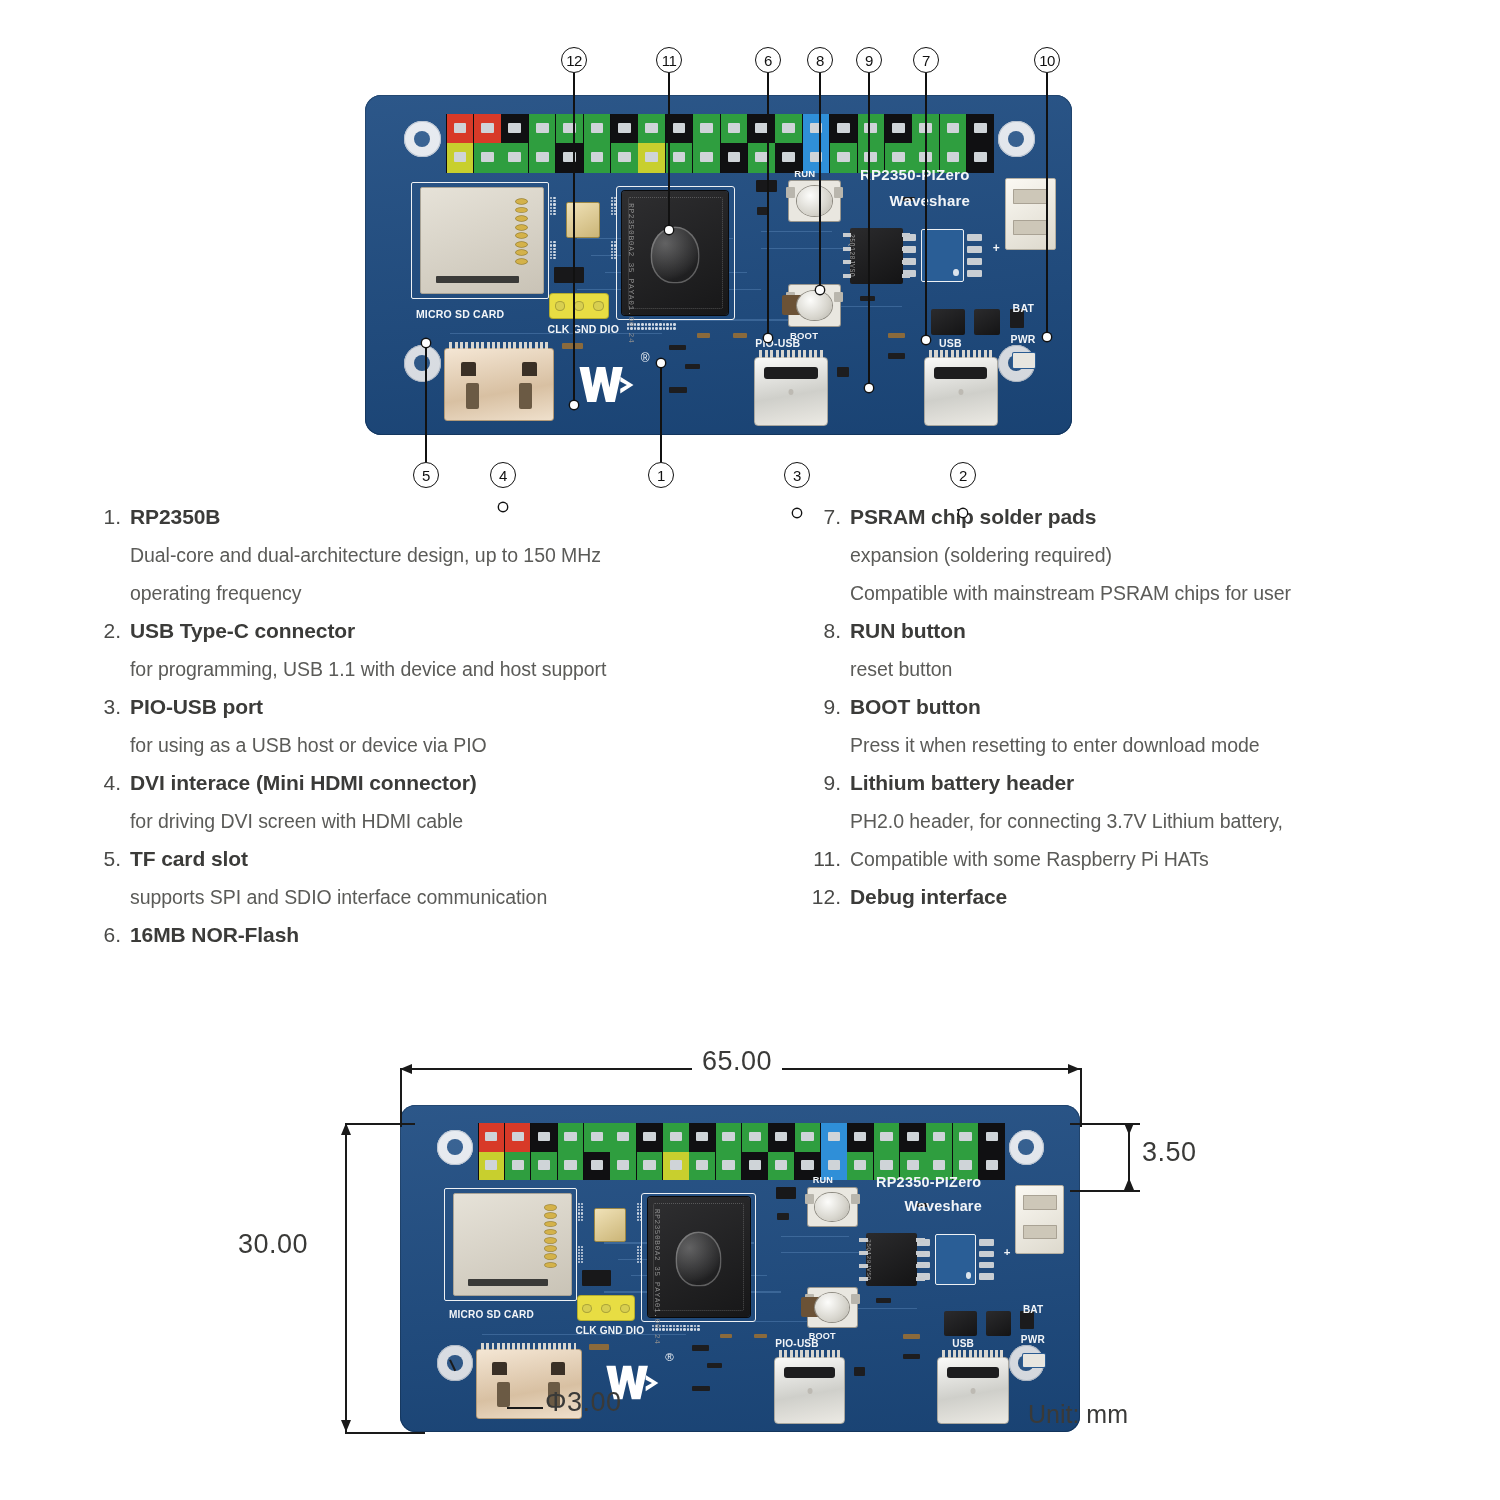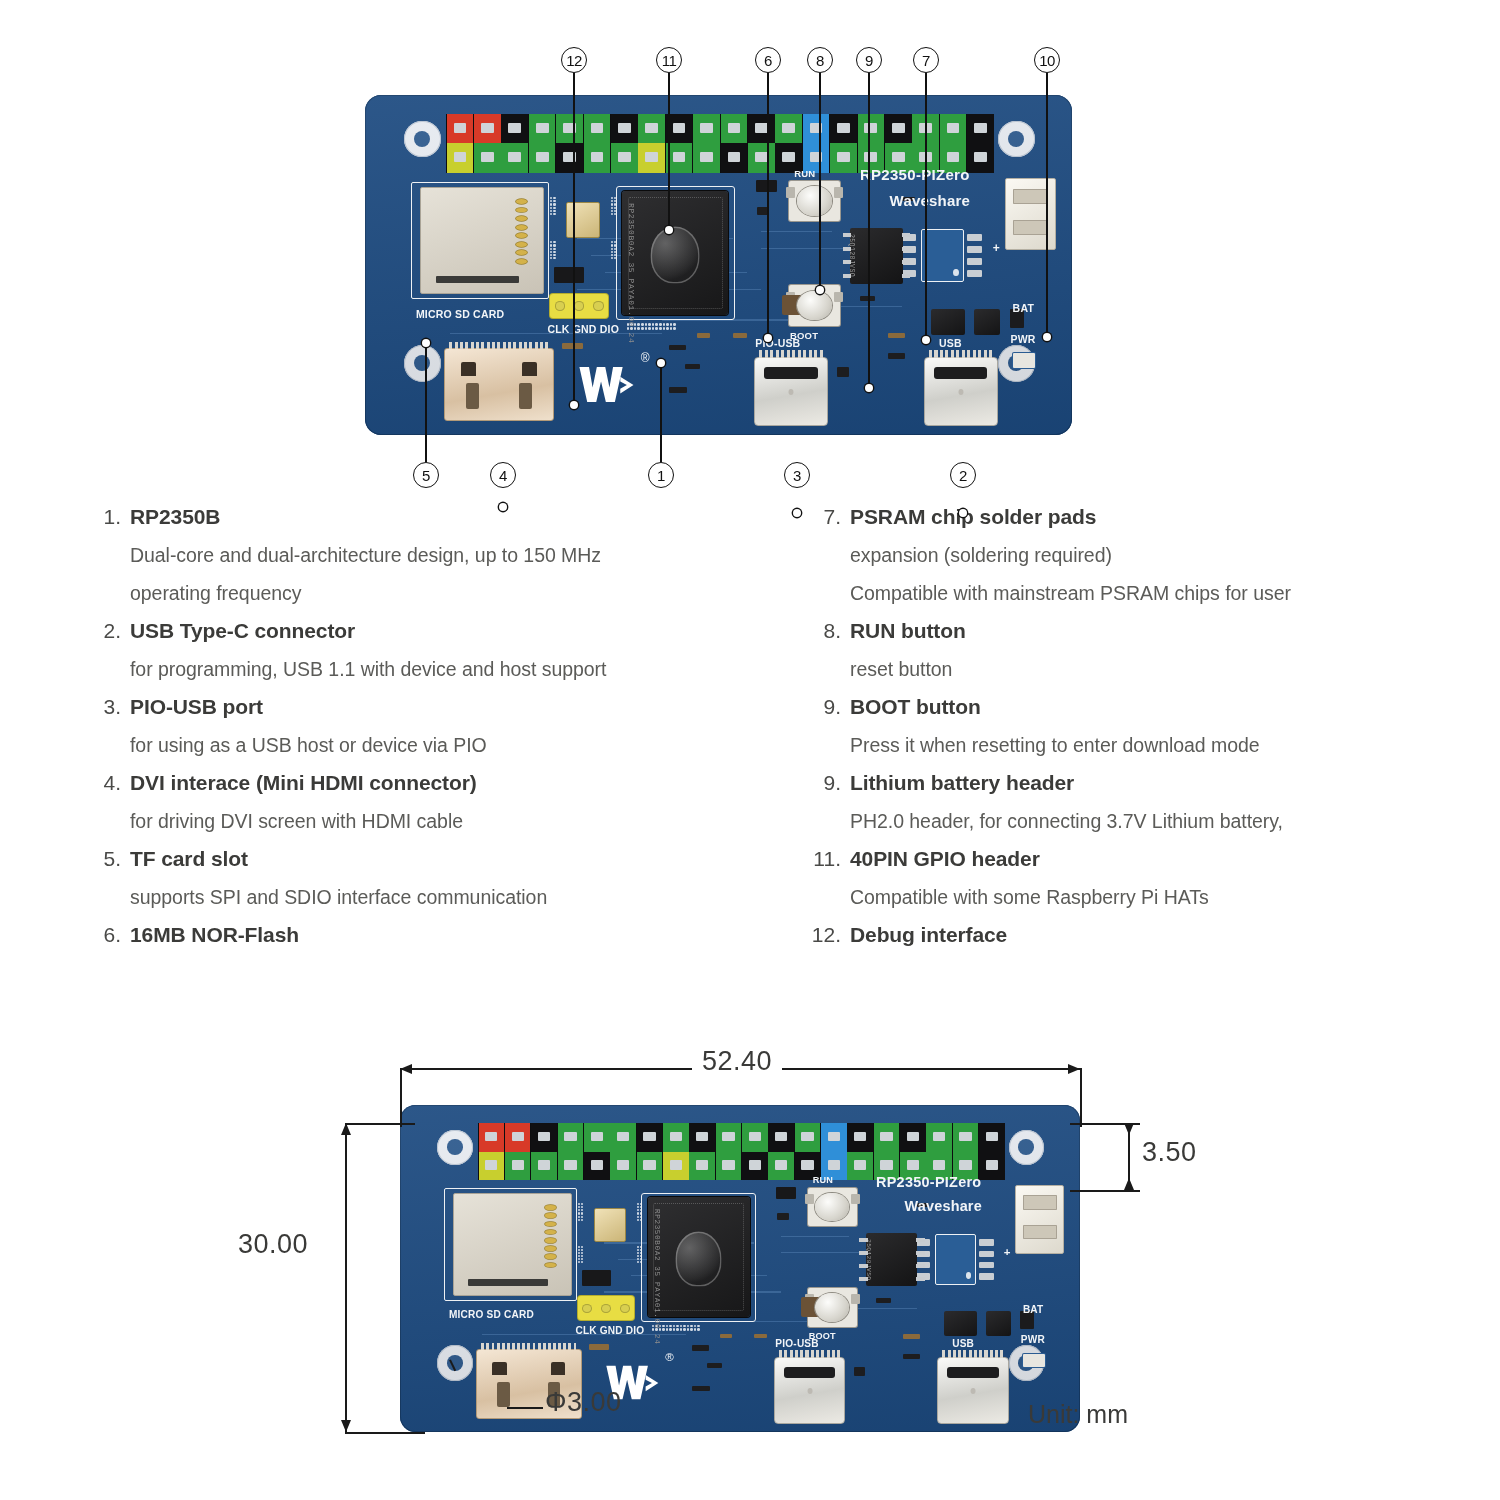--- a/index.html
+++ b/index.html
@@ -726,21 +726,20 @@
       <div class="item">
         <div class="num">9.</div>
         <div class="body">
           <div class="ttl">Lithium battery header</div>
           <div class="desc">PH2.0 header, for connecting 3.7V Lithium battery,</div>
         </div>
       </div>
       <div class="item">
         <div class="num">11.</div>
         <div class="body">
-          <div class="ttl">40PIN GPIO header</div>
           <div class="desc">Compatible with some Raspberry Pi HATs</div>
         </div>
       </div>
       <div class="item">
         <div class="num">12.</div>
         <div class="body">
           <div class="ttl">Debug interface</div>
         </div>
       </div>
     </div>
@@ -1094,21 +1093,21 @@
       <div class="smd" style="left: 66.8%; top: 80%; width: 1.6%; height: 3%; background: rgb(29, 29, 31);"></div>
       <div class="smd" style="left: 52%; top: 70%; width: 2%; height: 1.4%; background: rgb(138, 106, 60);"></div>
       <div class="smd" style="left: 55.4%; top: 33%; width: 1.8%; height: 2.2%; background: rgb(29, 29, 31);"></div>
       <div class="smd" style="left: 76%; top: 30%; width: 1.8%; height: 1.2%; background: rgb(29, 29, 31);"></div>
     </div>
     <div class="dimline" style="left: 400px; top: 48px; width: 680px; height: 1.6px;"></div>
     <div class="arw l" style="left: 400px; top: 44px;"></div>
     <div class="arw r" style="left: 1068px; top: 44px;"></div>
     <div class="dimline" style="left: 400px; top: 48px; width: 1.6px; height: 59px;"></div>
     <div class="dimline" style="left: 1080px; top: 48px; width: 1.6px; height: 59px;"></div>
-    <div class="dimtxt" style="left: 692px; top: 26px; background: rgb(255, 255, 255); padding: 0px 10px;">52.40</div>
+    <div class="dimtxt" style="left: 692px; top: 26px; background: rgb(255, 255, 255); padding: 0px 10px;">65.00</div>
     <div class="dimline" style="left: 345px; top: 103px; width: 1.6px; height: 309px;"></div>
     <div class="arw u" style="left: 341px; top: 103px;"></div>
     <div class="arw d" style="left: 341px; top: 400px;"></div>
     <div class="dimline" style="left: 345px; top: 103px; width: 70px; height: 1.6px;"></div>
     <div class="dimline" style="left: 345px; top: 412px; width: 80px; height: 1.6px;"></div>
     <div class="dimtxt" style="left: 230px; top: 208.5px; margin-left: 8px;">30.00</div>
     <div class="dimline" style="left: 1128px; top: 103px; width: 1.6px; height: 67px;"></div>
     <div class="arw d" style="left: 1124px; top: 103px;"></div>
     <div class="arw u" style="left: 1124px; top: 158px;"></div>
     <div class="dimline" style="left: 1070px; top: 103px; width: 70px; height: 1.6px;"></div>

